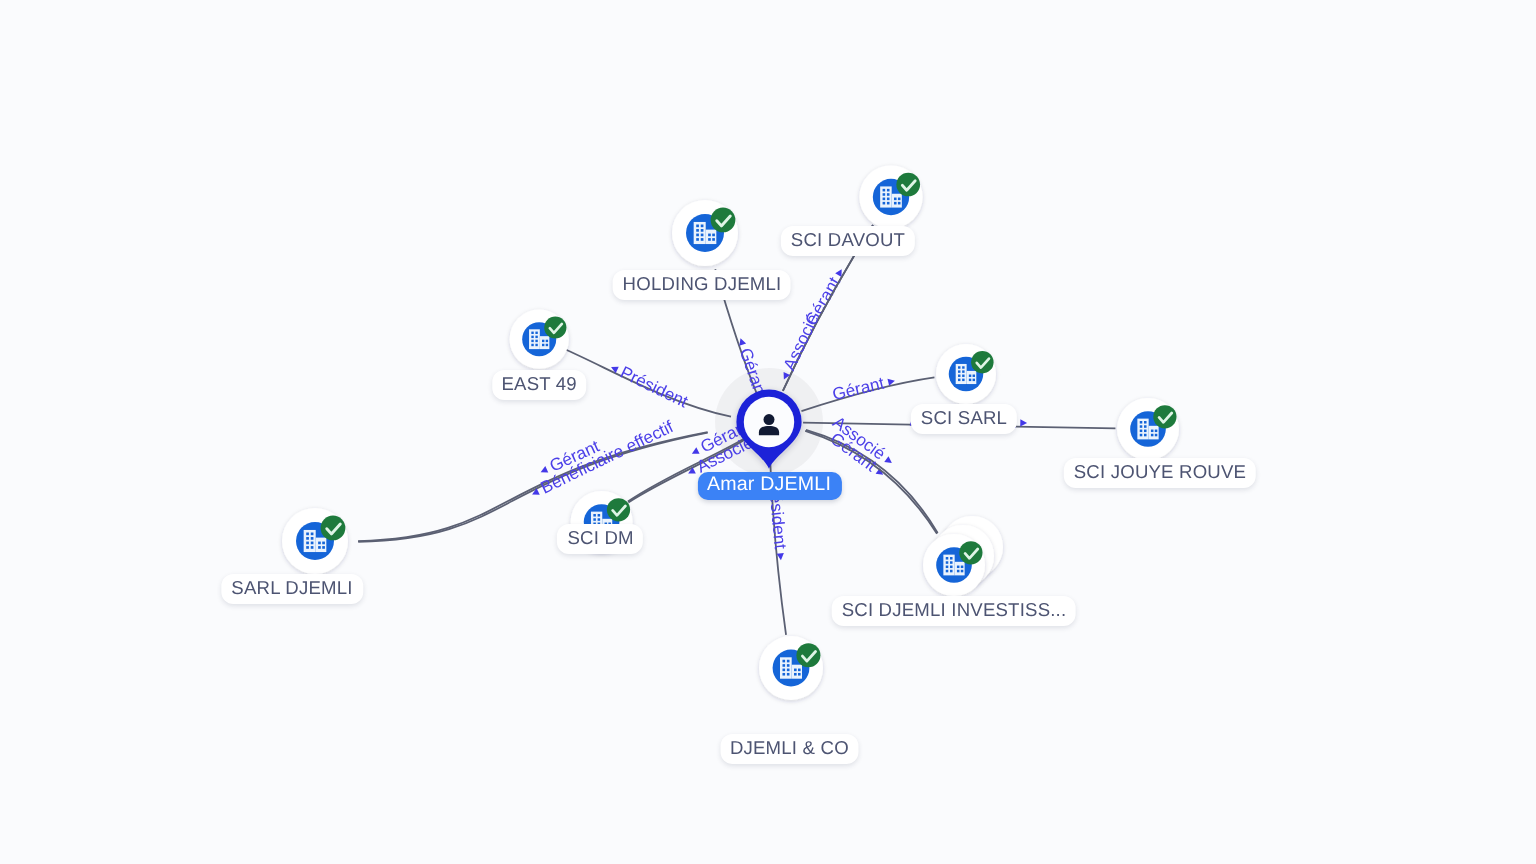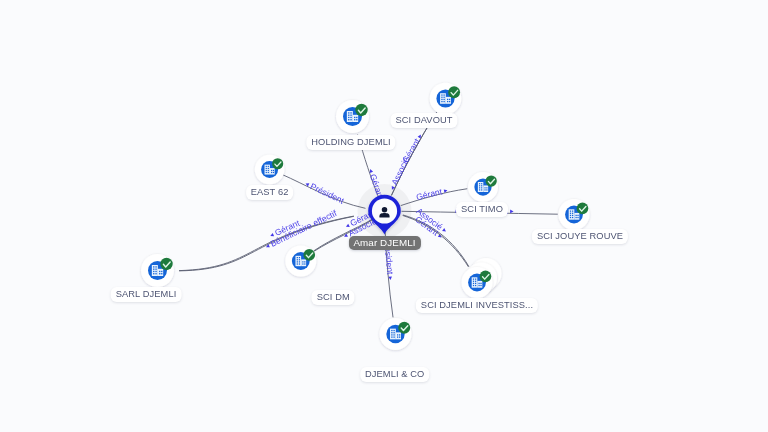--- a/index.html
+++ b/index.html
@@ -10,21 +10,21 @@
   svg.layer{position:absolute;left:0;top:0;width:768px;height:432px;}
   .edge-path{fill:none;stroke:#5b6073;stroke-width:0.9;}
   .edge-label{font-family:"Liberation Sans",sans-serif;font-size:8.6px;fill:#4b3fe8;}
   .arrow{fill:#4338e8;}
   .node-label{position:absolute;transform:translate(-50%,0);
       background:#ffffff;border-radius:6px;padding:2px 5px 2px 5px;
       color:#4d5472;font-size:9.3px;line-height:11px;white-space:nowrap;
       letter-spacing:0.1px;
       box-shadow:0 1px 2.5px rgba(40,50,80,0.13);}
   .center-label{position:absolute;transform:translate(-50%,0);
-      background:#737373;border-radius:5px;padding:1px 5px 1px 5px;
+      background:#3b82f6;border-radius:5px;padding:1px 5px 1px 5px;
       color:#ffffff;font-size:9.8px;line-height:12px;white-space:nowrap;
       letter-spacing:0.1px;
       box-shadow:0 1px 2.5px rgba(40,50,80,0.2);}
 </style>
 </head>
 <body>
 
 <div id="stage">
   <svg class="layer" id="gfx" viewBox="0 0 768 432">
     <defs>
@@ -348,22 +348,22 @@
           <g fill="#111a33">
             <circle cx="384.5" cy="209.8" r="2.75"></circle>
             <path d="M379.45 217.6 L379.45 216.2 C 379.45 213.6 381.9 213 384.5 213 C 387.1 213 389.55 213.6 389.55 216.2 L389.55 217.6 Z"></path>
           </g>
         </g>
       </g>
   </svg>
   <div id="labels-layer">
       <div class="node-label" style="left: 351px; top: 135px; text-align: center;">HOLDING DJEMLI</div>
       <div class="node-label" style="left: 424px; top: 113.4px;">SCI DAVOUT</div>
-      <div class="node-label" style="left: 269.6px; top: 185.2px;">EAST 62</div>
-      <div class="node-label" style="left: 482px; top: 201.5px;">SCI TIMO</div>
+      <div class="node-label" style="left: 269.6px; top: 185.2px;">EAST 49</div>
+      <div class="node-label" style="left: 482px; top: 201.5px;">SCI SARL</div>
       <div class="node-label" style="left: 580px; top: 229px;">SCI JOUYE ROUVE</div>
       <div class="node-label" style="left: 146px; top: 286.8px;">SARL DJEMLI</div>
-      <div class="node-label" style="left: 300.3px; top: 290px; margin-left: 33px;">SCI DM</div>
+      <div class="node-label" style="left: 300.3px; top: 262px;">SCI DM</div>
       <div class="node-label" style="left: 477px; top: 297.7px;">SCI DJEMLI INVESTISS...</div>
       <div class="node-label" style="left: 394.7px; top: 367px;">DJEMLI &amp; CO</div>
       <div class="center-label" style="left: 384.5px; top: 236.4px;">Amar DJEMLI</div>
     </div>
 </div>
 
 </body></html>

